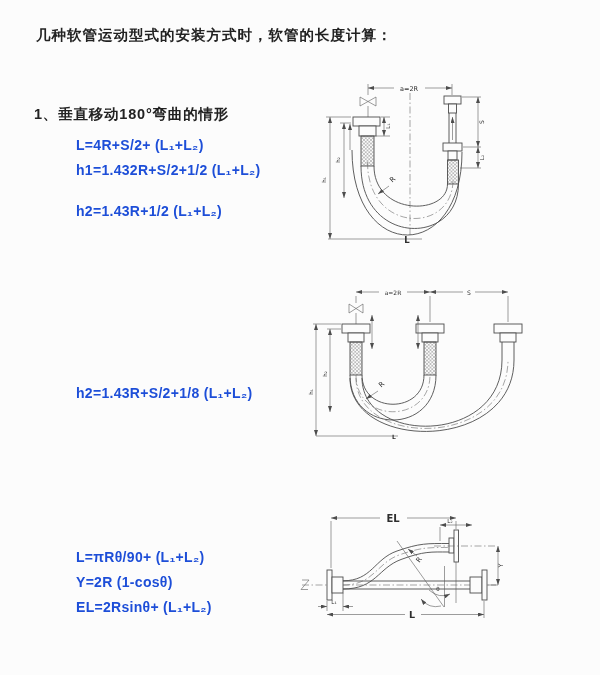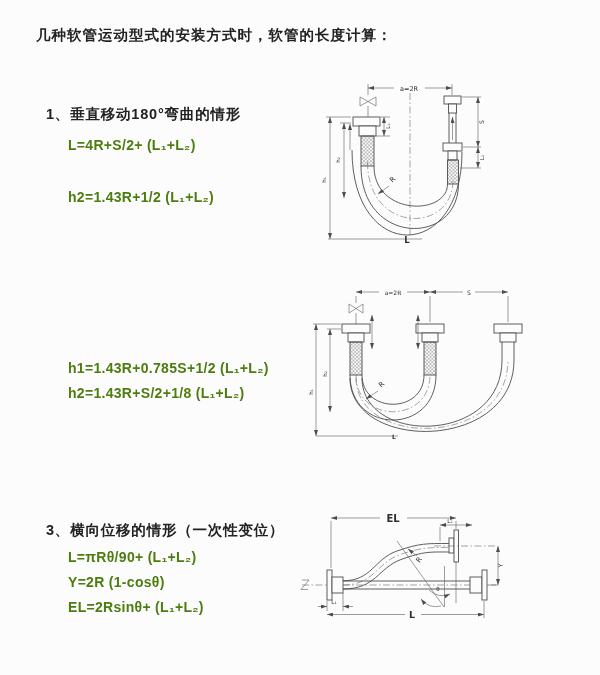--- a/index.html
+++ b/index.html
@@ -9,45 +9,44 @@
     font-family:"Liberation Sans","DejaVu Sans",sans-serif;color:#2e2e2e;
   }
   .title{
     position:absolute;left:36px;top:26px;font-size:14.5px;font-weight:700;
     letter-spacing:1px;color:#222;
   }
   .sec-heading{
     position:absolute;font-size:14.5px;font-weight:700;letter-spacing:0.8px;color:#222;
   }
   .formula{
-    position:absolute;font-size:14px;font-weight:600;letter-spacing:0.3px;color:#4d7c0f;
+    position:absolute;font-size:14px;font-weight:600;letter-spacing:0.3px;color:#1d4ed8;margin-left:8px;
   }
   svg{position:absolute;}
   svg text{fill:#2e2e2e;stroke:none;font-family:"DejaVu Sans","Liberation Sans",sans-serif;}
   .thin{stroke:#5a5a5a;stroke-width:0.6;fill:none;}
   .main{stroke:#4d4d4d;stroke-width:0.9;fill:none;}
   .cdash{stroke:#6a6a6a;stroke-width:0.6;fill:none;stroke-dasharray:7 2.5 1.5 2.5;}
   .fillrect{fill:#fcfcfc;stroke:#4d4d4d;stroke-width:0.9;}
   .bg{fill:#fcfcfc;stroke:none;}
 </style>
 </head>
 <body>
 
 <div class="page">
 
   <div class="title">几种软管运动型式的安装方式时，软管的长度计算：</div>
 
-  <div class="sec-heading" style="left:46px;top:105px">1、垂直移动180°弯曲的情形</div>
+  <div class="sec-heading" style="left:34px;top:105px">1、垂直移动180°弯曲的情形</div>
   <div class="formula" style="left:68px;top:137px">L=4R+S/2+ (L₁+L₂)</div>
-  <div class="formula" style="left:68px;top:189px">h2=1.43R+1/2 (L₁+L₂)</div>
-
-  <div class="formula" style="left:68px;top:360px">h1=1.43R+0.785S+1/2 (L₁+L₂)</div>
+  <div class="formula" style="left:68px;top:162px">h1=1.432R+S/2+1/2 (L₁+L₂)</div>
+  <div class="formula" style="left:68px;top:203px">h2=1.43R+1/2 (L₁+L₂)</div>
+
   <div class="formula" style="left:68px;top:385px">h2=1.43R+S/2+1/8 (L₁+L₂)</div>
 
-  <div class="sec-heading" style="left:46px;top:521px">3、横向位移的情形（一次性变位）</div>
   <div class="formula" style="left:68px;top:549px">L=πRθ/90+ (L₁+L₂)</div>
   <div class="formula" style="left:68px;top:574px">Y=2R (1-cosθ)</div>
   <div class="formula" style="left:68px;top:599px">EL=2Rsinθ+ (L₁+L₂)</div>
 
   <svg style="left:312px;top:75px" width="216" height="185" viewBox="312 75 216 185">
     <defs>
       <marker id="ar1" viewBox="0 0 6 4" markerWidth="6" markerHeight="4" refX="6" refY="2" orient="auto-start-reverse" markerUnits="userSpaceOnUse">
         <path d="M0,0 L6,2 L0,4 z" fill="#4d4d4d"></path>
       </marker>
       <pattern id="ht1" width="3.5" height="3.5" patternUnits="userSpaceOnUse">

